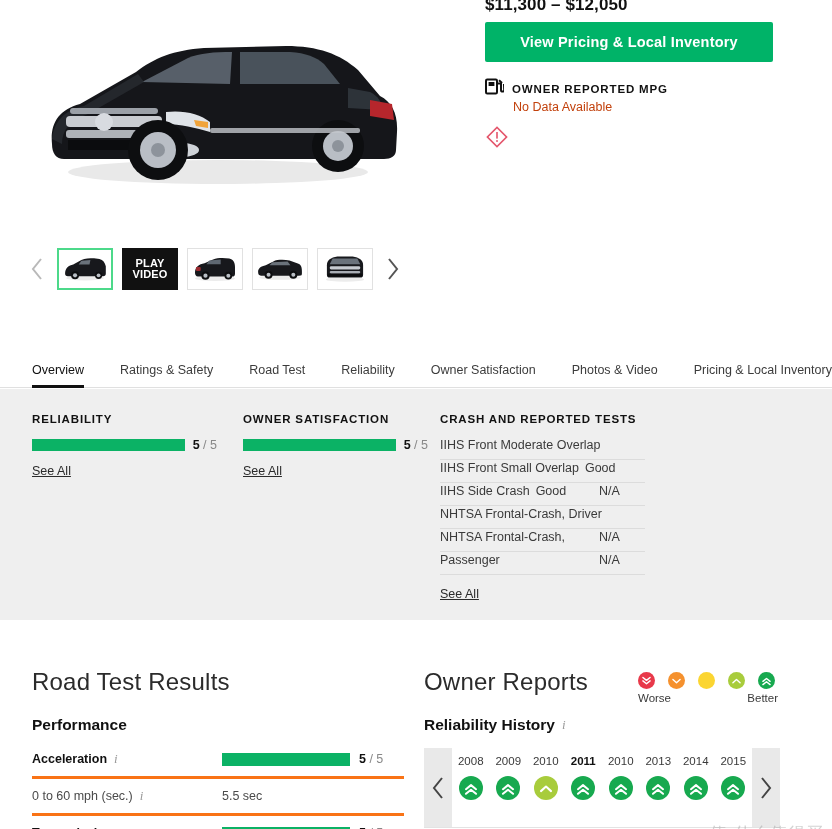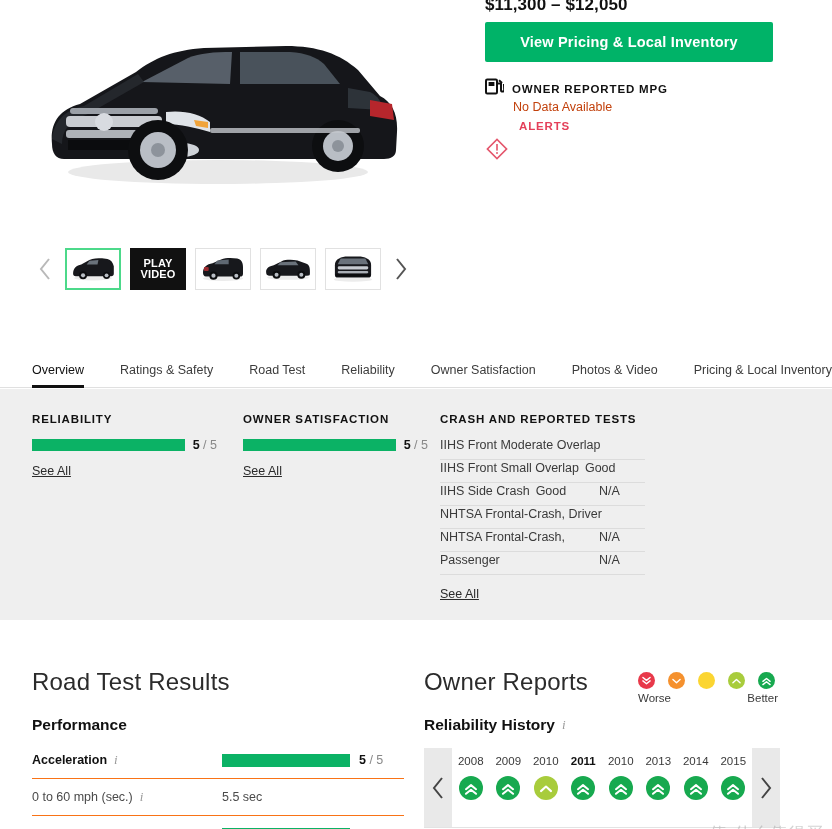--- a/index.html
+++ b/index.html
@@ -51,21 +51,21 @@
   }
   .alert-row { display: flex; align-items: center; gap: 10px; margin-top: 5px; }
   .alert-text { font-size: 12.5px; color: #2b2b2b; }
   .alert-text a { color: #2b2b2b; text-decoration: underline; cursor: pointer; }
 
   
   .thumbs {
     position: absolute; left: 0; top: 238px;
     width: 420px; height: 62px;
     display: flex; align-items: center; gap: 9px;
-    padding-left: 34px;
+    padding-left: 26px;
   }
   .gal-arrow {
     width: 22px; height: 34px; flex: 0 0 auto;
     display: flex; align-items: center; justify-content: center;
     cursor: pointer; user-select: none;
   }
   .gal-arrow svg { display: block; }
   .thumb {
     width: 56px; height: 42px; flex: 0 0 auto;
     background: #fff; border: 1px solid #e1e1e1;
@@ -152,21 +152,21 @@
   .h-sec {
     font-size: 24px; font-weight: normal; color: #2b2b2b; letter-spacing: .2px;
   }
   .h-sub {
     font-size: 15.5px; font-weight: bold; color: #111; margin-top: 20px;
   }
 
   .road { position: absolute; left: 32px; top: 28px; width: 372px; }
   .rt-row {
     display: flex; align-items: center;
-    border-bottom: 1px solid #f97316;
+    border-bottom: 3px solid #f97316;
     height: 37px;
   }
   .rt-name {
     font-size: 12.5px; font-weight: bold; color: #111;
     width: 190px; display: flex; align-items: center; gap: 7px;
   }
   .rt-name.light { font-weight: normal; color: #4a4a4a; }
   .info-i {
     font-family: "Liberation Serif", serif;
     font-style: italic; font-size: 13px; color: #9a9a9a;
@@ -283,21 +283,20 @@
             <path d="M12.5 5.5 L16 5.5 L16 12 a1.6 1.6 0 0 0 1.6 1.6 a1.6 1.6 0 0 0 1.6-1.6 L19 7" fill="none" stroke="#111" stroke-width="2" stroke-linecap="square"></path>
             <path d="M14 2.2 L17 5" stroke="#111" stroke-width="2"></path>
           </svg>
         </span>
         <span class="mpg-title">OWNER REPORTED MPG</span>
       </div>
       <div class="mpg-sub">No Data Available</div>
     </div>
 
     <div class="alerts-block">
-      <div class="alerts-label">ALERTS</div>
       <div class="alert-row">
         <span>
           <svg width="24" height="24" viewBox="0 0 24 24">
             <rect x="5.2" y="5.2" width="13.6" height="13.6" transform="rotate(45 12 12)" fill="none" stroke="#e4556b" stroke-width="1.6"></rect>
             <rect x="11.2" y="7" width="1.6" height="6.6" fill="#e4556b"></rect>
             <rect x="11.2" y="15.1" width="1.6" height="1.8" fill="#e4556b"></rect>
           </svg>
         </span>
       </div>
     </div>

